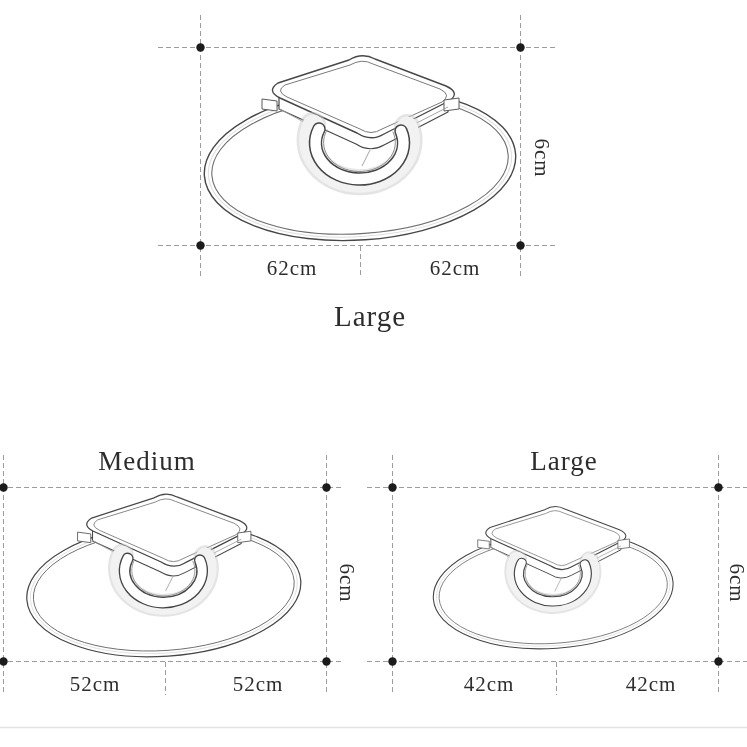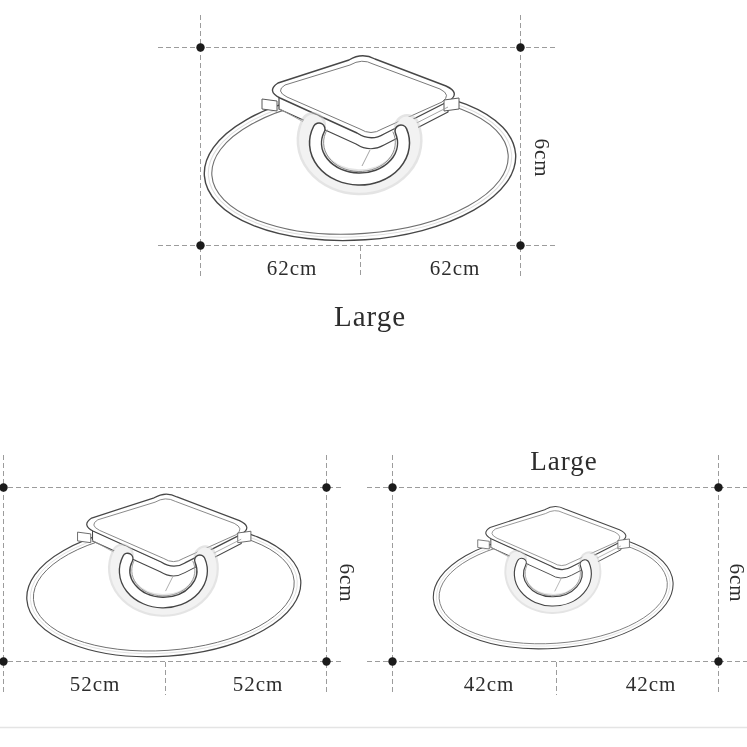--- a/index.html
+++ b/index.html
@@ -115,20 +115,21 @@
     <use href="#lamp" x="430" y="502" width="246.4" height="150.2"></use>
 
     <line x1="0" y1="727.5" x2="747" y2="727.5" stroke="#e4e4e4" stroke-width="1.5"></line>
   </svg>
 
   <div class="lbl dim-lbl" style="left:292px; top:268px;">62cm</div>
   <div class="lbl dim-lbl" style="left:455px; top:268px;">62cm</div>
   <div class="lbl dim-lbl rot-lbl" style="left:541px; top:158px;">6cm</div>
   <div class="lbl size-lbl" style="left:370px; top:316px;">Large</div>
 
+  <div class="lbl ttl-lbl" style="left:147px; top:461px;">Medium</div>
   <div class="lbl dim-lbl" style="left:95px;  top:684px;">52cm</div>
   <div class="lbl dim-lbl" style="left:258px; top:684px;">52cm</div>
   <div class="lbl dim-lbl rot-lbl" style="left:346px; top:583px;">6cm</div>
 
   <div class="lbl ttl-lbl" style="left:564px; top:461px;">Large</div>
   <div class="lbl dim-lbl" style="left:489px; top:684px;">42cm</div>
   <div class="lbl dim-lbl" style="left:651px; top:684px;">42cm</div>
   <div class="lbl dim-lbl rot-lbl" style="left:736px; top:583px;">6cm</div>
 
 </div>

